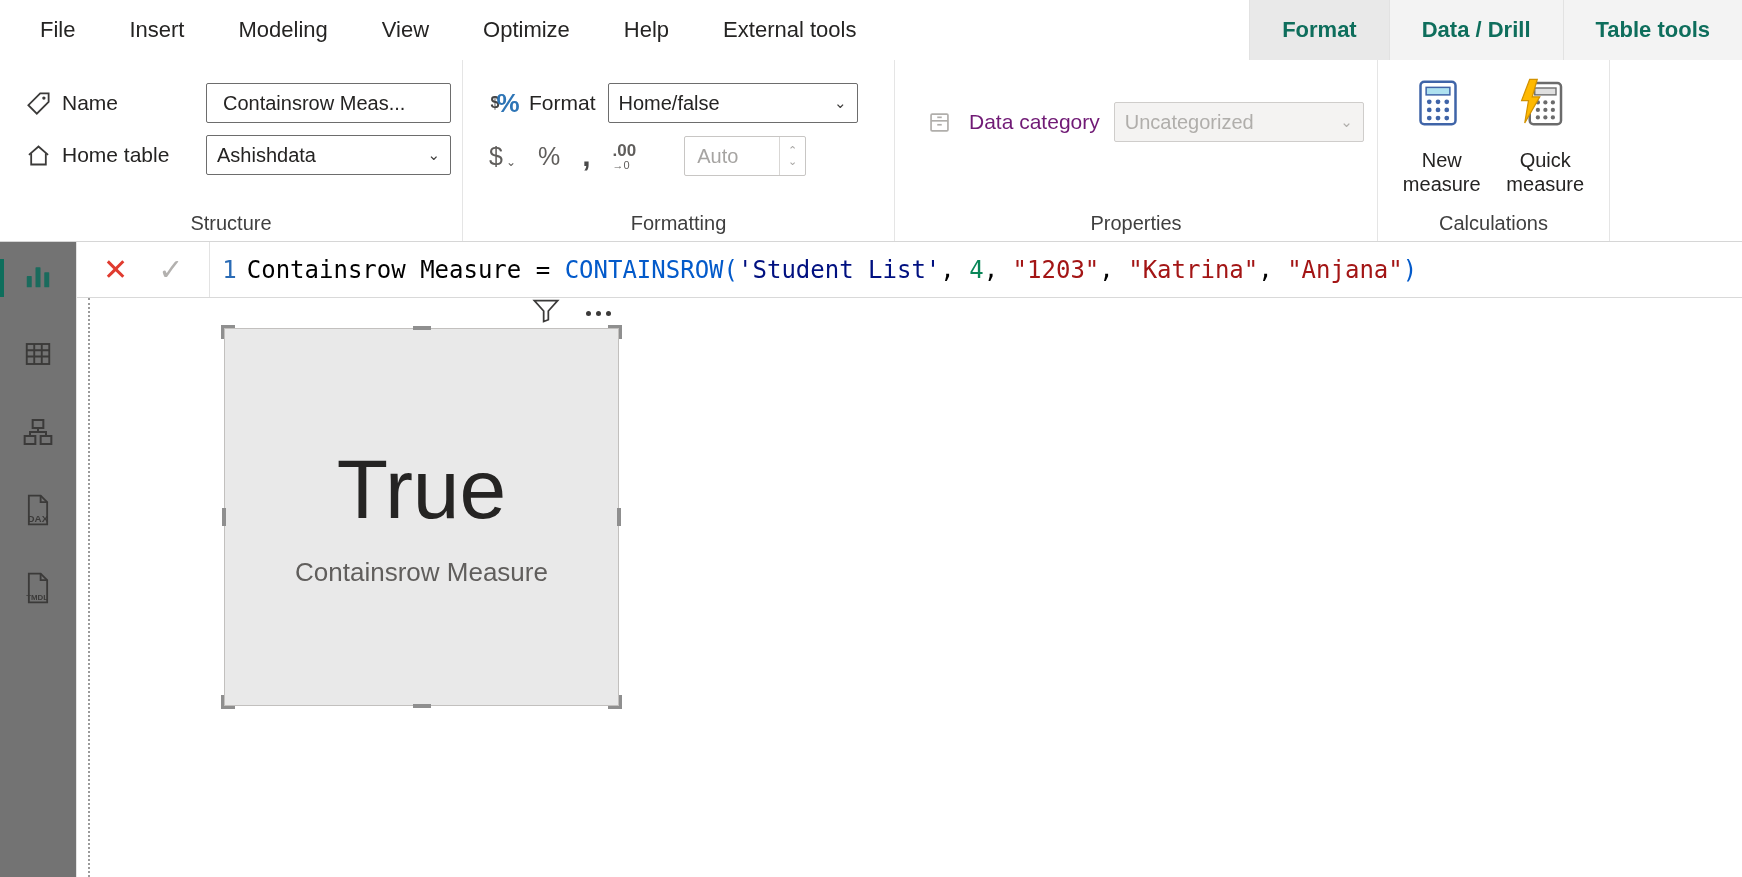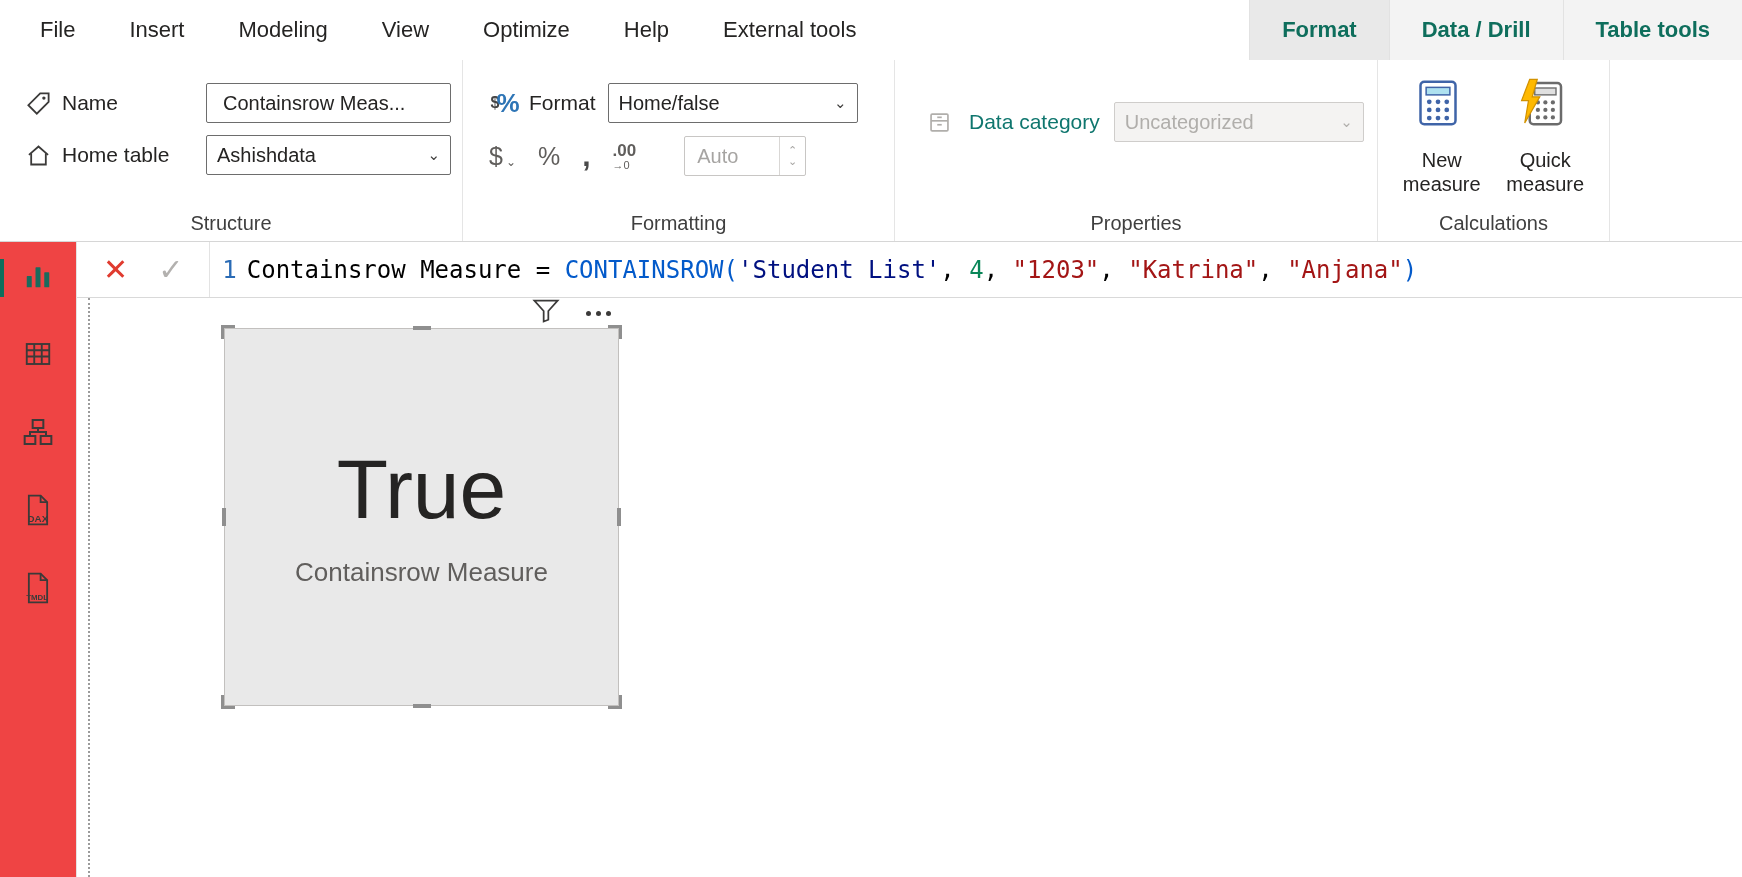--- a/index.html
+++ b/index.html
@@ -50,31 +50,31 @@
   .dec { display:inline-flex; flex-direction:column; align-items:flex-start; line-height:1; }
   .dec .top { font-size:17px; font-weight:700; }
   .dec .bot { font-size:11px; margin-top:1px; }
   .autobox { width:122px; height:40px; border:1px solid #c8c6c4; border-radius:2px; background:#fff;
     display:flex; align-items:center; margin-left:26px; position:relative; }
   .autobox .val { flex:1; padding-left:12px; font-size:20px; color:#a6a4a2; }
   .spin { width:26px; height:100%; border-left:1px solid #d9d7d5; display:flex; flex-direction:column;
     align-items:center; justify-content:center; color:#a6a4a2; font-size:11px; line-height:1; }
 
   .prop-row { display:flex; align-items:center; margin:26px 0 0 28px; }
-  .prop-label { font-size:21px; color:#0f766e; margin:0 14px 0 6px; white-space:nowrap; }
+  .prop-label { font-size:21px; color:#701a75; margin:0 14px 0 6px; white-space:nowrap; }
 
   .calc-wrap { display:flex; gap:4px; padding:0 14px; }
   .calc-btn { width:100px; display:flex; flex-direction:column; align-items:center; text-align:center;
     padding-top:2px; cursor:default; }
   .calc-btn .cap { font-size:20px; line-height:1.2; margin-top:20px; color:#252423; }
 
   
   .main { display:flex; height:635px; }
   .sidebar { width:77px; border-right:1px solid #e3e3e3; display:flex; flex-direction:column;
-    align-items:stretch; padding-top:12px; gap:30px; background:#ef4444; }
+    align-items:stretch; padding-top:12px; gap:30px; background:#737373; }
   .side-item { position:relative; height:48px; display:flex; align-items:center; justify-content:center; cursor:default; }
   .side-item.active::before { content:""; position:absolute; left:0; top:5px; bottom:5px; width:4px;
     background:var(--accent,#0e6e5c); }
 
   .content { flex:1; display:flex; flex-direction:column; }
 
   
   .formula-bar { height:56px; border-bottom:1px solid #d9d9d9; display:flex; align-items:center; background:#fff; }
   .fb-controls { height:100%; display:flex; align-items:center; gap:30px; padding:0 26px;
     border-right:1px solid #e3e3e3; }

